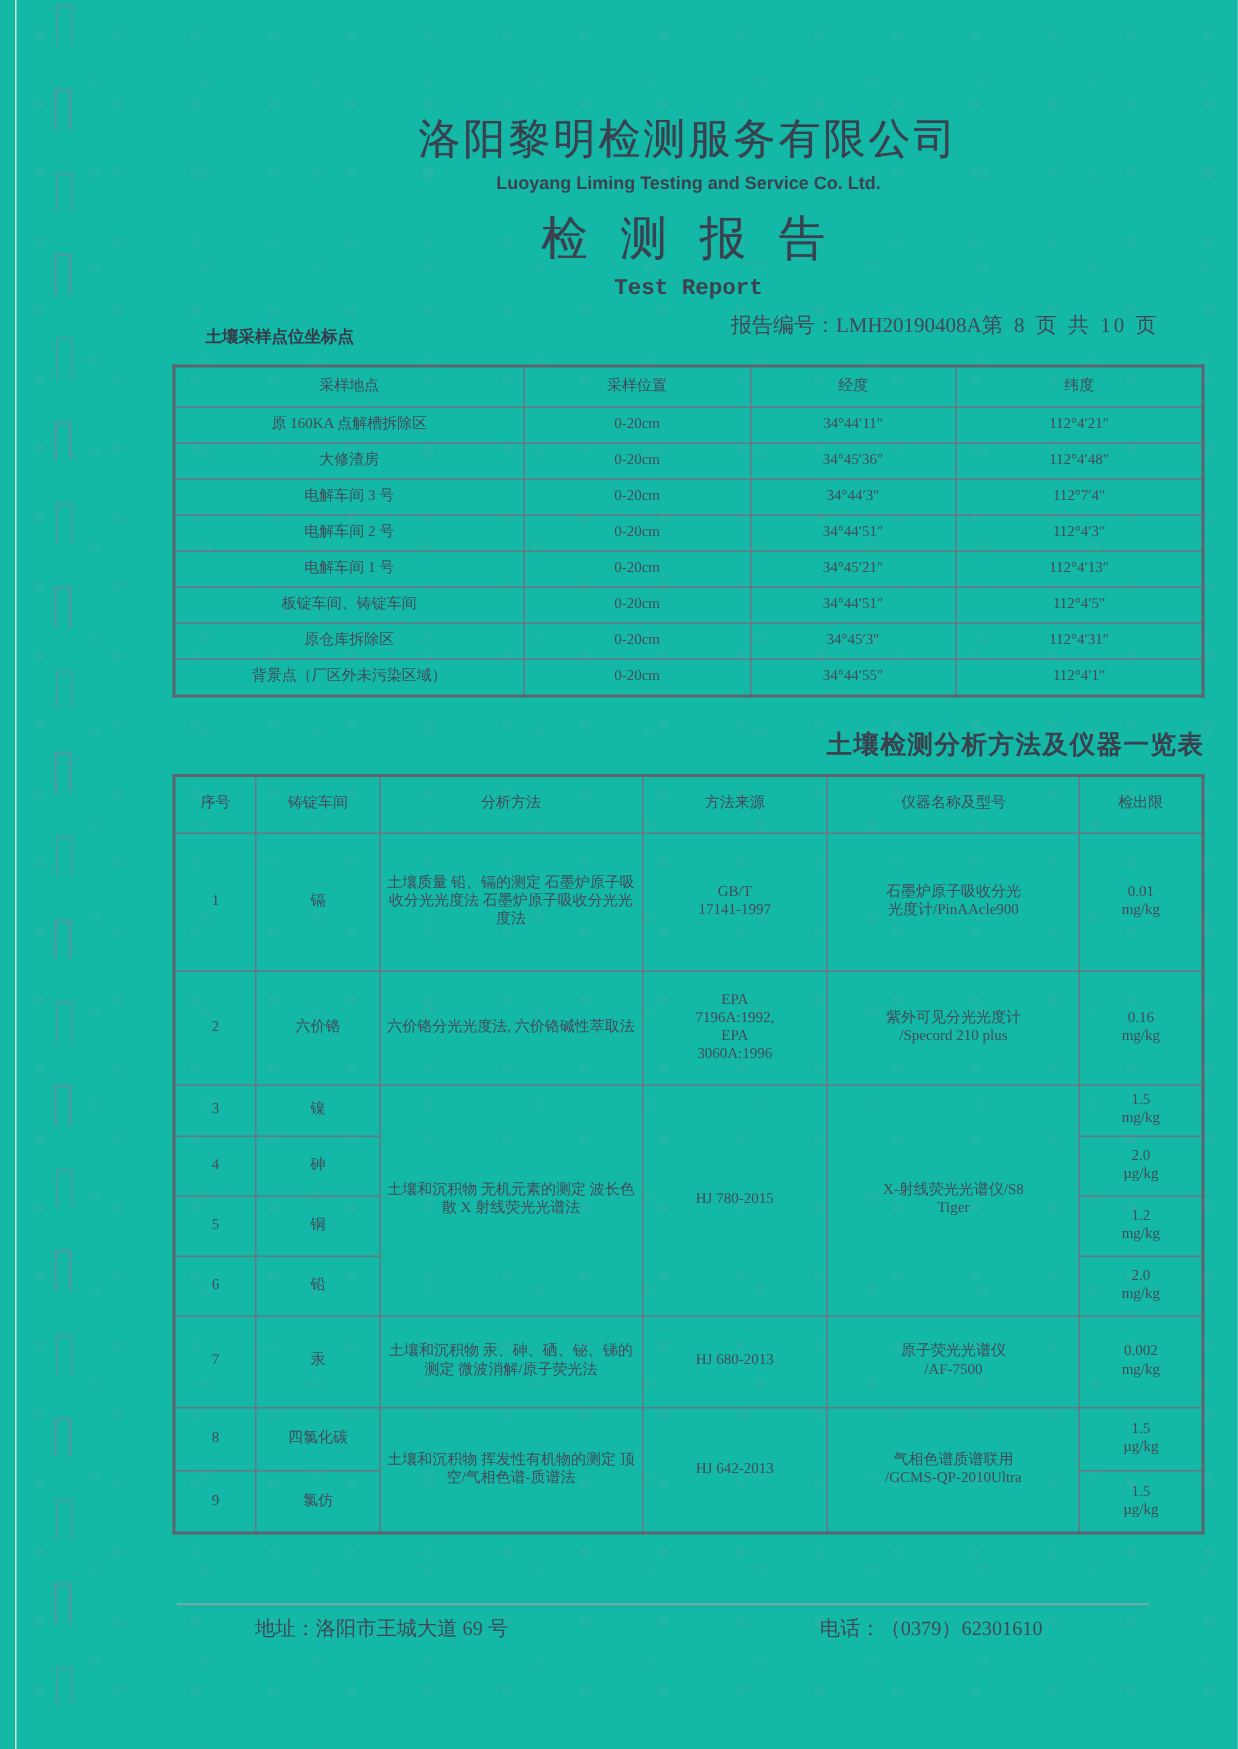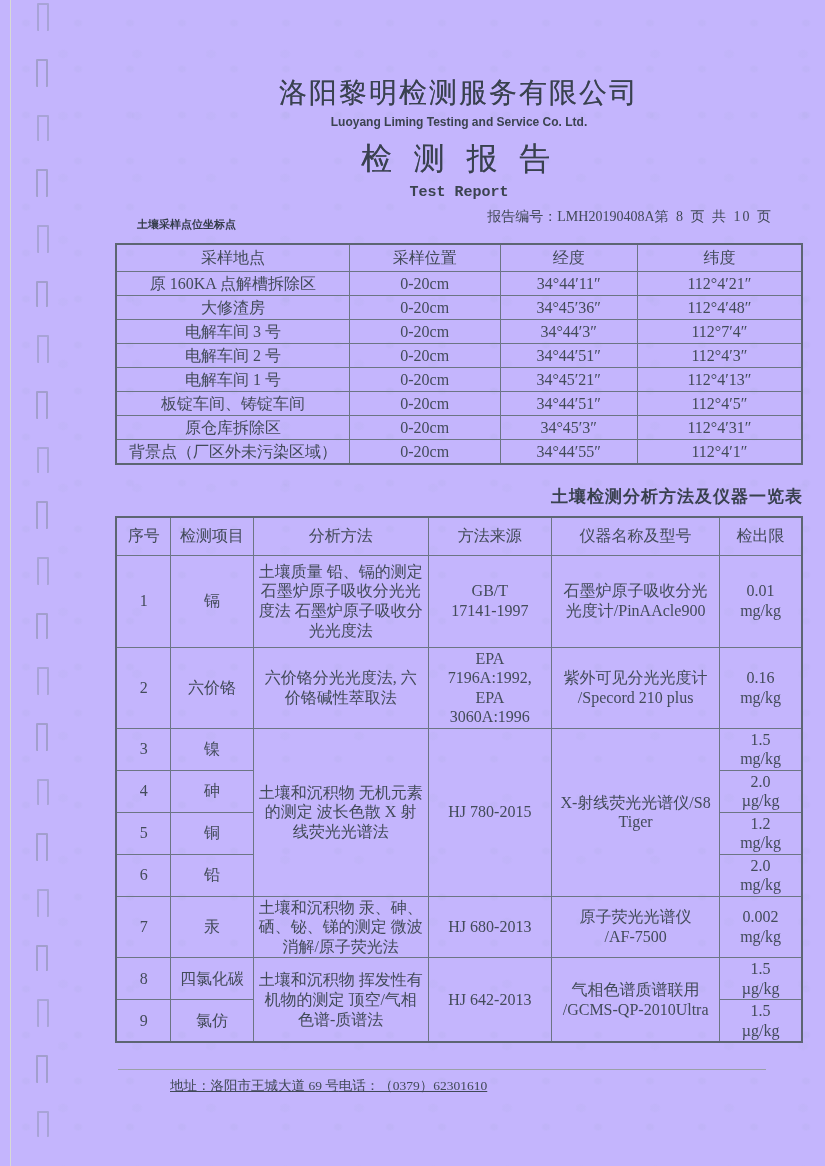--- a/index.html
+++ b/index.html
@@ -3,21 +3,21 @@
 <meta charset="utf-8">
 <style>
   html,body{margin:0;padding:0;}
   body{
     width:825px;height:1166px;
     background:#f2f2f0;
     font-family:"Liberation Serif","DejaVu Serif",serif;
   }
   .page{
     position:relative;width:825px;height:1166px;overflow:hidden;
-    background:#c4b5fd;color:#3d4454;
+    background:#14b8a6;color:#3d4454;
   }
   
   .watermark{
     position:absolute;inset:0;pointer-events:none;
     background-image:
       radial-gradient(rgba(140,158,185,0.07) 3px, transparent 5px),
       radial-gradient(rgba(140,158,185,0.05) 4px, transparent 6px);
     background-size:52px 46px,74px 62px;
     background-position:0 0,26px 23px;
   }
@@ -56,21 +56,21 @@
   }
   .page-indicator{letter-spacing:2px;}
   .section1-title{
     position:absolute;top:217px;left:137px;
     font-size:11px;font-weight:bold;color:#343c4a;
   }
   table{border-collapse:collapse;table-layout:fixed;}
   .tbl{
     position:absolute;left:115px;width:688px;
     border:2px solid #5d München6573;border:2px solid #5d6573;
-    font-size:16px;color:#434b5a;
+    font-size:10px;color:#434b5a;
   }
   .tbl th,.tbl td{
     border:1px solid #6c7585;
     text-align:center;vertical-align:middle;
     padding:1px 4px;font-weight:normal;
     white-space:pre-line;line-height:1.22;
     overflow:hidden;
   }
   #table1{top:243px;}
   #table1 th{height:24px;}
@@ -78,22 +78,22 @@
   #table2{top:516px;}
   .h40{height:38px;} .h94{height:92px;} .h78{height:76px;}
   .h36{height:34px;} .h42{height:40px;} .h63{height:61px;} .h44{height:42px;}
   .section2-title{
     position:absolute;top:485px;left:115px;width:688px;text-align:right;
     font-size:17px;font-weight:bold;color:#39414f;letter-spacing:1px;
   }
   .footer-rule{position:absolute;top:1069px;left:118px;width:648px;height:1px;background:#9aa0a8;}
   .footer{
     position:absolute;top:1077px;left:170px;width:525px;
-    display:flex;justify-content:flex-start;
-    font-size:13.5px;color:#414957;text-decoration:underline;
+    display:flex;justify-content:space-between;
+    font-size:13.5px;color:#414957;
   }
 </style>
 </head>
 <body>
 
 <div class="page">
   <div class="watermark"></div>
   <div class="edge-line"></div>
 
   <div class="holes">
@@ -208,21 +208,21 @@
         <col style="width:8%">
         <col style="width:12%">
         <col style="width:25.5%">
         <col style="width:18%">
         <col style="width:24.5%">
         <col style="width:12%">
       </colgroup>
     <tbody>
         <tr class="h40">
       <th>序号</th>
-      <th>检测项目</th>
+      <th>铸锭车间</th>
       <th>分析方法</th>
       <th>方法来源</th>
       <th>仪器名称及型号</th>
       <th>检出限</th>
     </tr>
     <tr class="h94">
       <td>1</td>
       <td>镉</td>
       <td>土壤质量 铅、镉的测定 石墨炉原子吸收分光光度法 石墨炉原子吸收分光光度法</td>
       <td>GB/T

